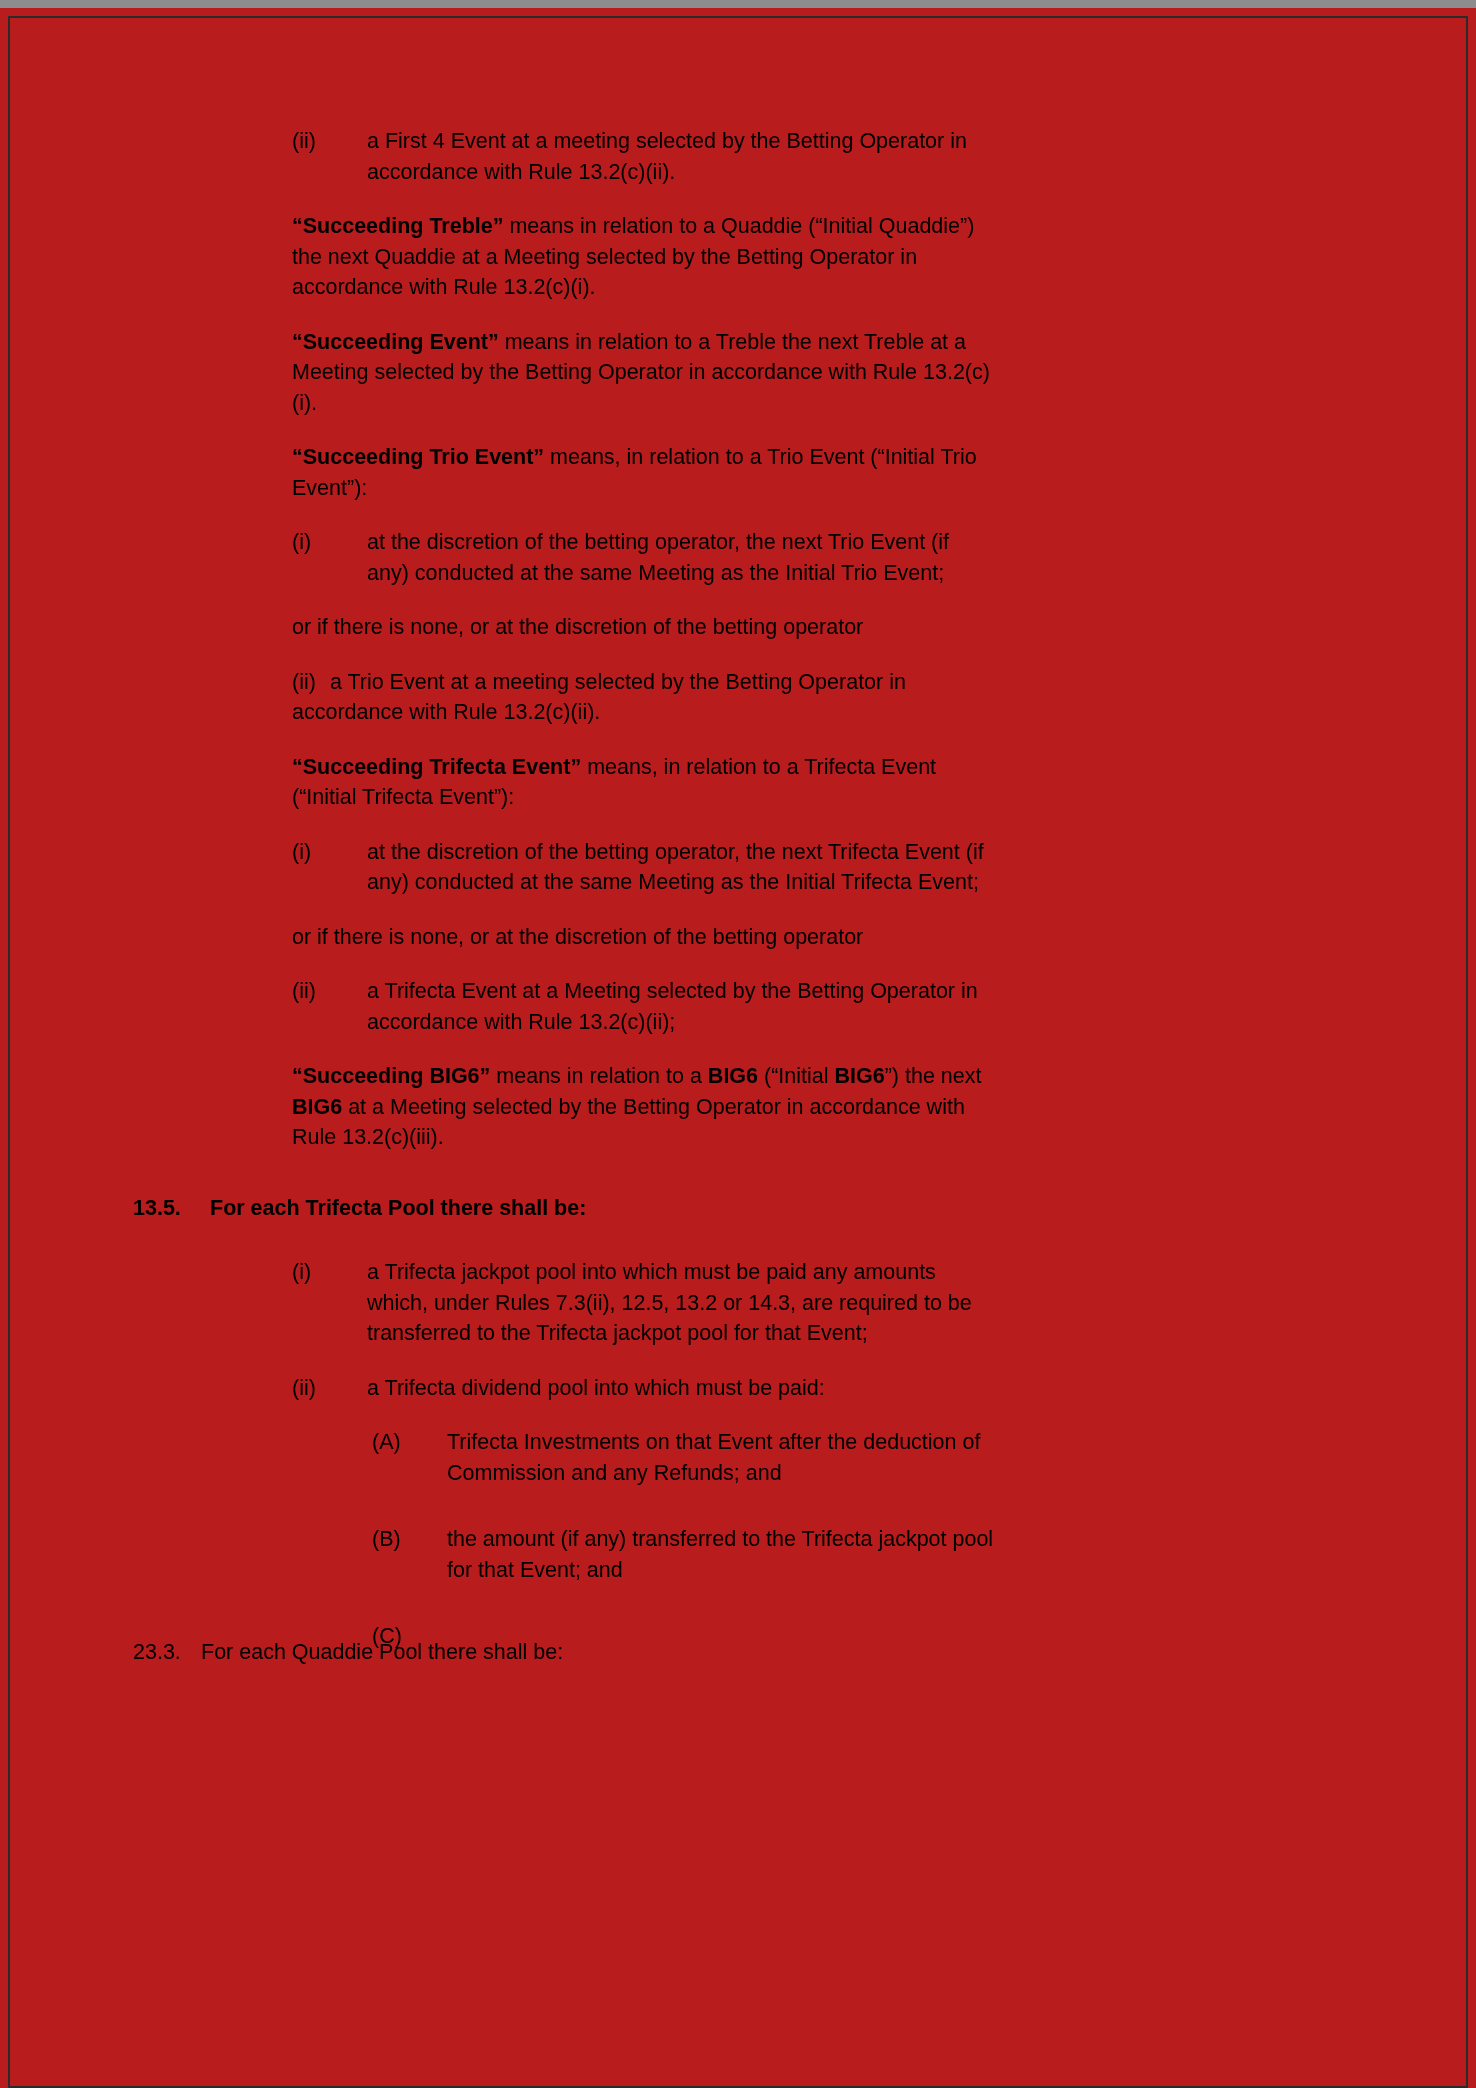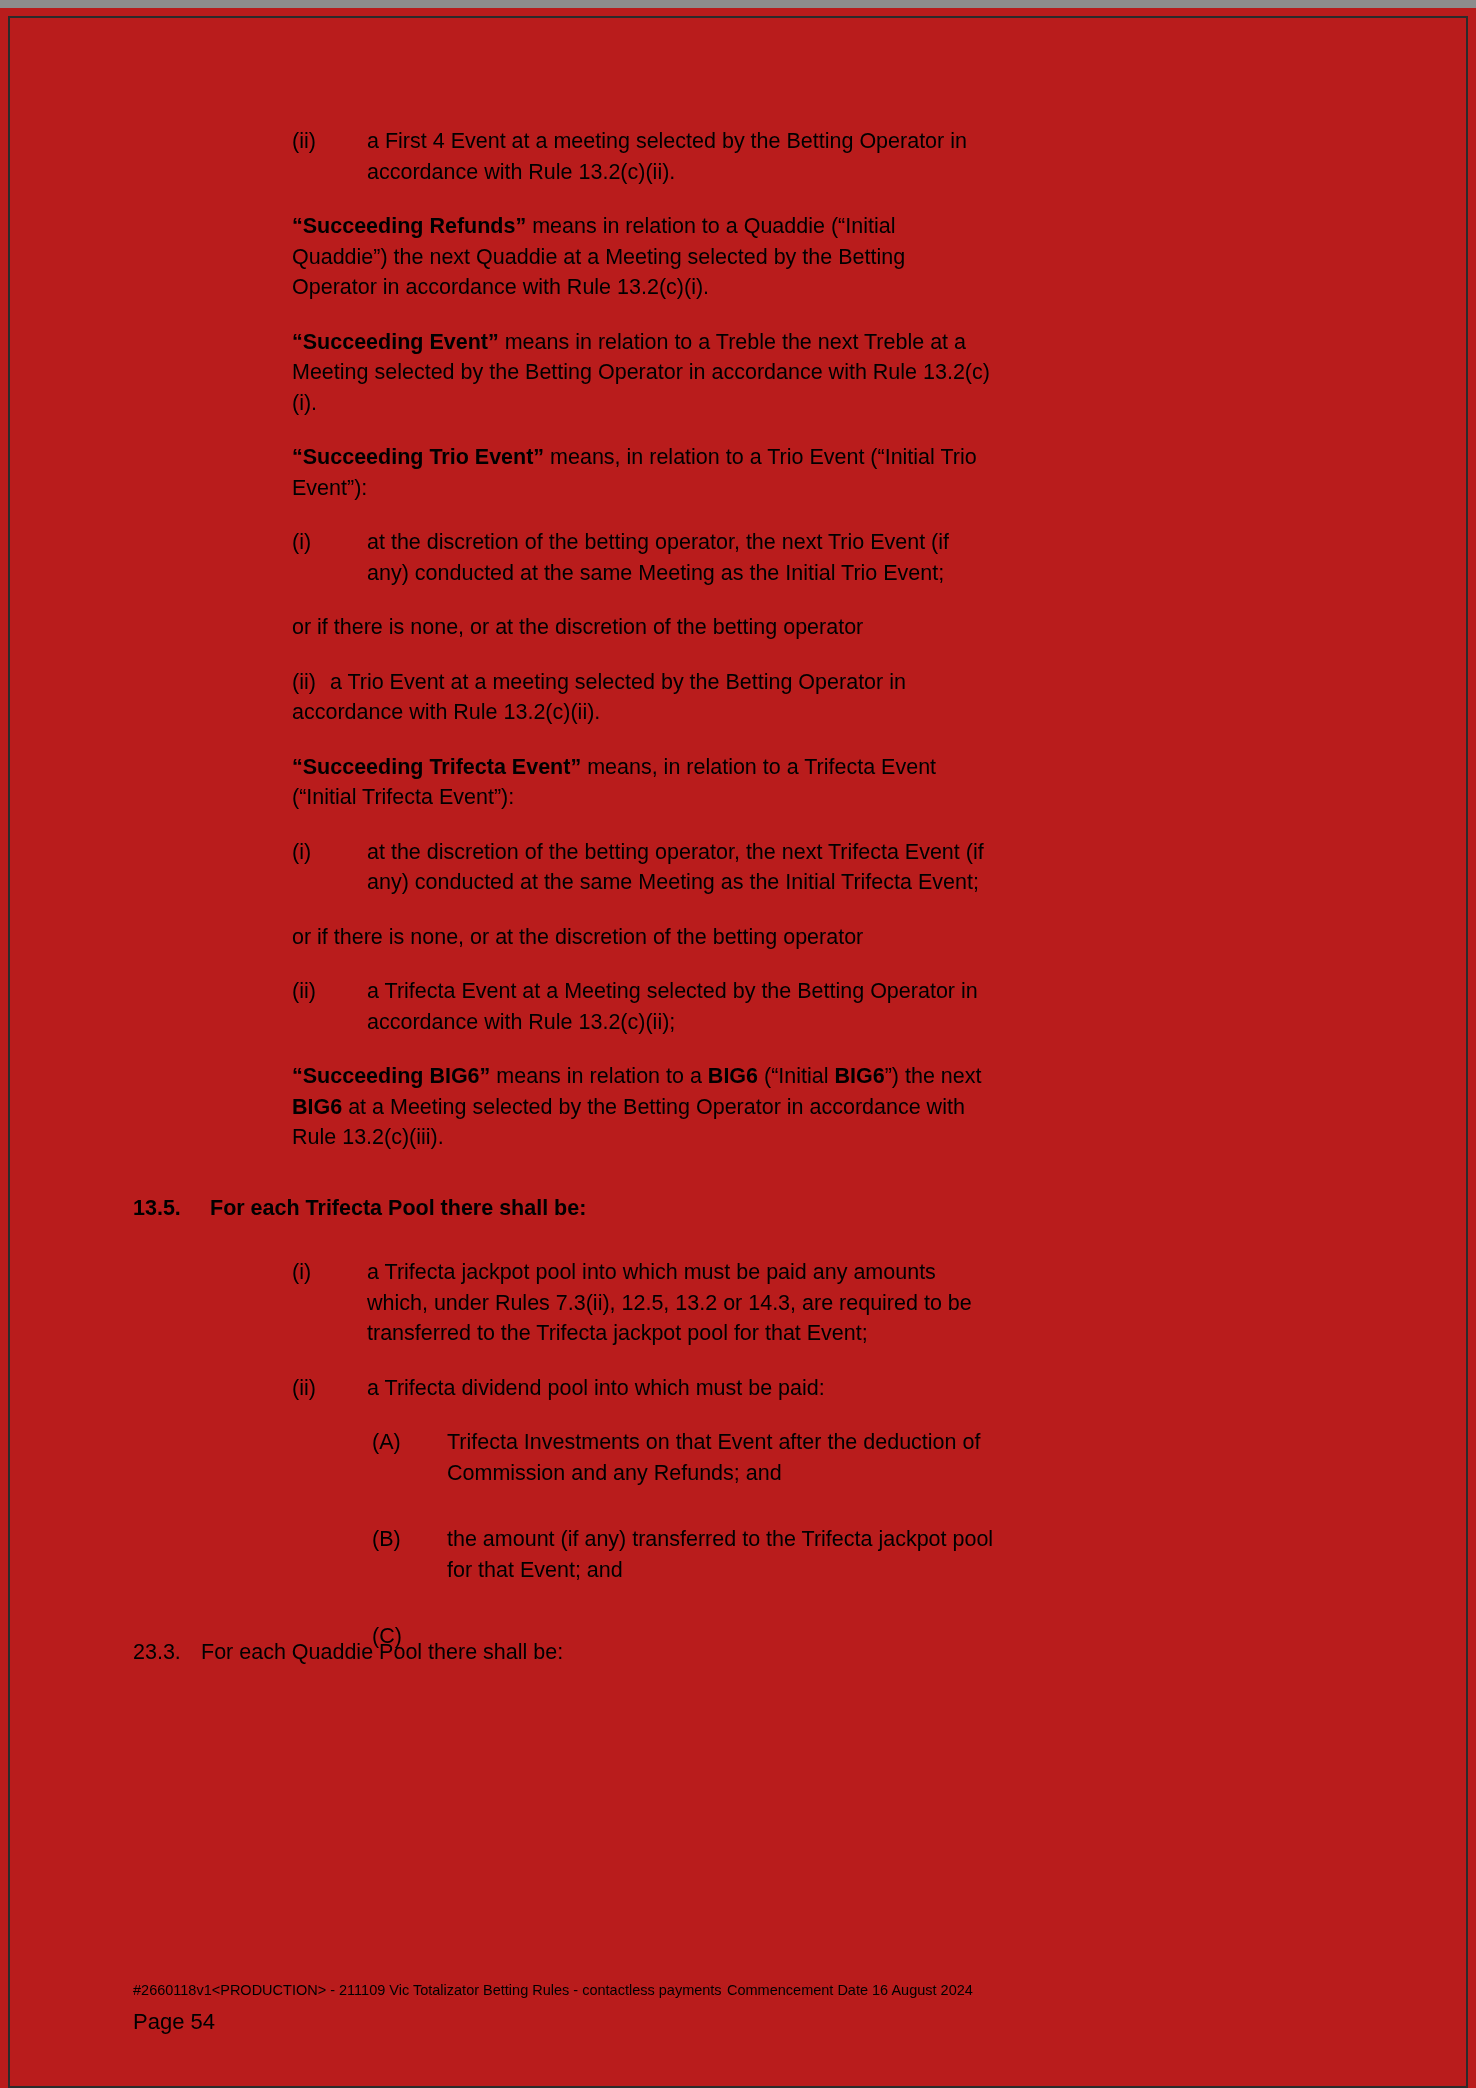--- a/index.html
+++ b/index.html
@@ -158,21 +158,21 @@
   <div class="page-border"></div>
 
   <div class="content">
 
     <div class="blk item">
       <span class="marker">(ii)</span>
       <span>a First 4 Event at a meeting selected by the Betting Operator in accordance with Rule 13.2(c)(ii).</span>
     </div>
 
     <div class="blk def">
-      <b>“Succeeding Refunds”</b><span> means in relation to a Quaddie (“Initial Quaddie”) the next Quaddie at a Meeting selected by the Betting Operator in accordance with Rule 13.2(c)(i).</span>
+      <b>“Succeeding Treble”</b><span> means in relation to a Quaddie (“Initial Quaddie”) the next Quaddie at a Meeting selected by the Betting Operator in accordance with Rule 13.2(c)(i).</span>
     </div>
 
     <div class="blk def">
       <b>“Succeeding Event”</b><span> means in relation to a Treble the next Treble at a Meeting selected by the Betting Operator in accordance with Rule 13.2(c)(i).</span>
     </div>
 
     <div class="blk def">
       <b>“Succeeding Trio Event”</b><span> means, in relation to a Trio Event (“Initial Trio Event”):</span>
     </div>
 
@@ -236,20 +236,13 @@
       <span class="marker">(C)</span>
     </div>
 
     <div class="blk rule" style="margin-top:52px;padding-left:68px;">
       <span class="marker">23.3.</span>
       <span>For each Quaddie Pool there shall be:</span>
     </div>
 
   </div>
 
-  <div class="footer">
-    <div class="footer-row">
-      <span class="footer-left">#2660118v1&lt;PRODUCTION&gt; - 211109 Vic Totalizator Betting Rules - contactless payments</span>
-      <span class="footer-right">Commencement Date 16 August 2024</span>
-    </div>
-    <div class="page-number">Page 54</div>
-  </div>
 </div>
 
 </body></html>

